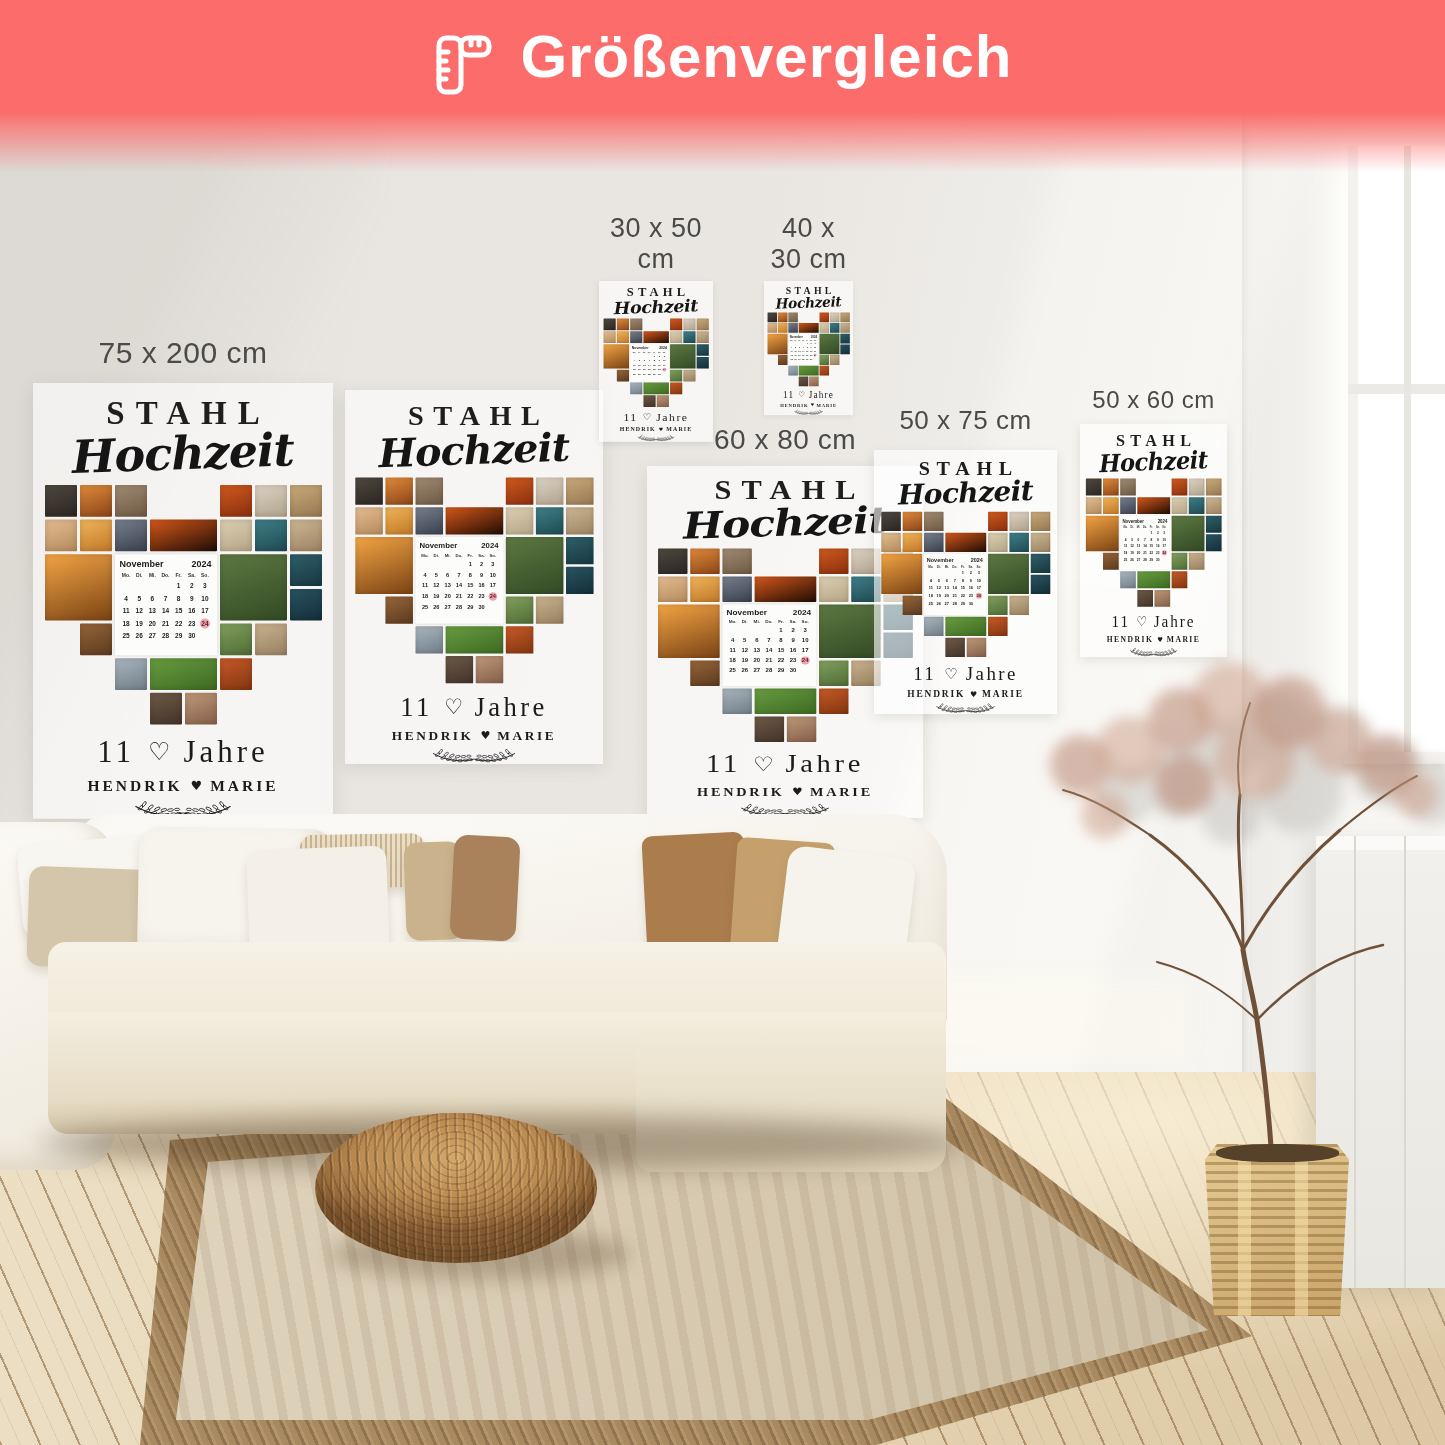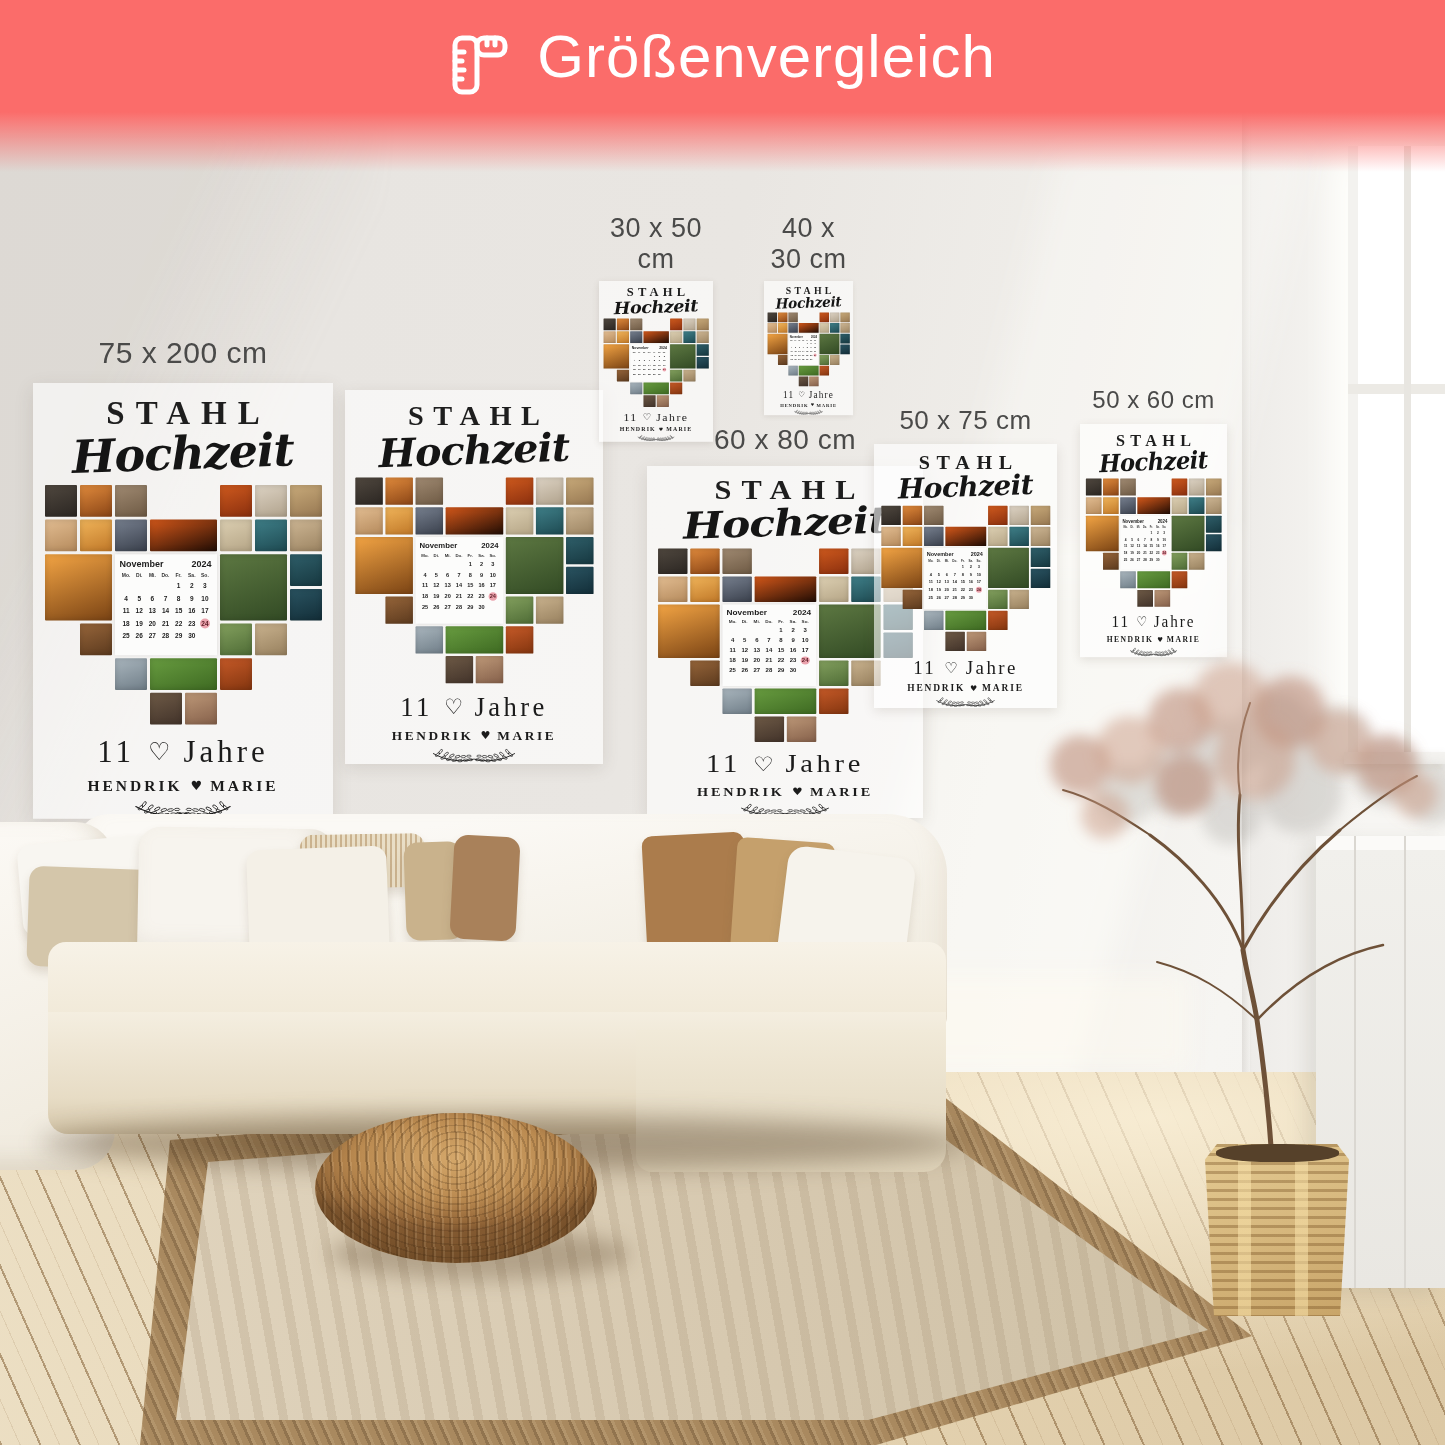--- a/index.html
+++ b/index.html
@@ -84,34 +84,34 @@
        linear-gradient(90deg,transparent 0 24%,rgba(250,228,172,.55) 24% 33%,transparent 33% 62%,rgba(250,228,172,.55) 62% 71%,transparent 71%),
        repeating-linear-gradient(180deg,rgba(120,82,36,.38) 0 3px,transparent 3px 9px),
        linear-gradient(160deg,#e5cb93,#c8a468);}
   .basket::before{content:"";position:absolute;left:9%;right:9%;top:0;height:18px;
      background:#56412a;border-radius:45%;}
 
   
   .banner{left:0;top:0;width:1445px;height:176px;
      background:linear-gradient(to bottom,var(--banner,#fb6c6a) 0,var(--banner,#fb6c6a) 112px,rgba(251,108,106,0) 172px);
      display:flex;justify-content:center;align-items:flex-start;gap:26px;padding-top:24px;}
-  .banner-title{color:#fff;font-size:60px;font-weight:400;letter-spacing:1px;line-height:1.1;}
+  .banner-title{color:#fff;font-size:60px;font-weight:700;letter-spacing:1px;line-height:1.1;}
   .banner-icon{margin-top:4px;}
 
   
   .poster-slot{position:absolute;}
   .size-label{text-align:center;color:#4a4a49;font-weight:500;letter-spacing:.5px;line-height:1.15;}
   .pframe{position:relative;margin:0 auto;}
   .pscale{position:absolute;left:0;top:0;width:300px;height:440px;transform-origin:0 0;}
   .slot1{left:33px;top:336px;width:300px;} .slot1 .size-label{font-size:30px;margin-bottom:12px;} .slot1 .pframe{width:300px;height:436px;} .slot1 .pscale{transform:scale(1,.99);}
   .slot2{left:345px;top:390px;width:258px;} .slot2 .size-label{font-size:29px;margin-bottom:10px;} .slot2 .pframe{width:258px;height:374px;} .slot2 .pscale{transform:scale(.86,.85);}
   .slot3{left:599px;top:213px;width:114px;} .slot3 .size-label{font-size:27px;margin-bottom:6px;} .slot3 .pframe{width:114px;height:161px;} .slot3 .pscale{transform:scale(.38,.365);}
   .slot4{left:764px;top:213px;width:89px;}  .slot4 .size-label{font-size:27px;margin-bottom:6px;} .slot4 .pframe{width:89px;height:134px;} .slot4 .pscale{transform:scale(.297,.305);}
   .slot5{left:647px;top:424px;width:276px;} .slot5 .size-label{font-size:28px;margin-bottom:10px;} .slot5 .pframe{width:276px;height:352px;} .slot5 .pscale{transform:scale(.92,.8);}
-  .slot6{left:874px;top:406px;width:183px;} .slot6 .size-label{font-size:26px;margin-bottom:8px;} .slot6 .pframe{width:183px;height:264px;} .slot6 .pscale{transform:scale(.61,.6);}
+  .slot6{left:874px;top:406px;width:183px;} .slot6 .size-label{font-size:26px;margin-bottom:14px;} .slot6 .pframe{width:183px;height:264px;} .slot6 .pscale{transform:scale(.61,.6);}
   .slot7{left:1080px;top:386px;width:147px;} .slot7 .size-label{font-size:24px;margin-bottom:10px;} .slot7 .pframe{width:147px;height:233px;} .slot7 .pscale{transform:scale(.49,.53);}
 
   
   .poster{width:300px;height:440px;background:rgba(255,255,255,.62);
      box-shadow:0 6px 18px rgba(90,80,65,.14);padding-top:14px;
      display:flex;flex-direction:column;align-items:center;overflow:hidden;}
   .p-title1{font-family:"Liberation Serif",serif;font-weight:600;font-size:33px;line-height:1;
      letter-spacing:11px;padding-left:11px;color:#1e1e1e;}
   .p-title2{font-family:"DejaVu Serif",serif;font-style:italic;font-weight:600;font-size:46px;line-height:.95;
      letter-spacing:-1px;color:#151515;transform:rotate(-2deg);margin-top:3px;}

